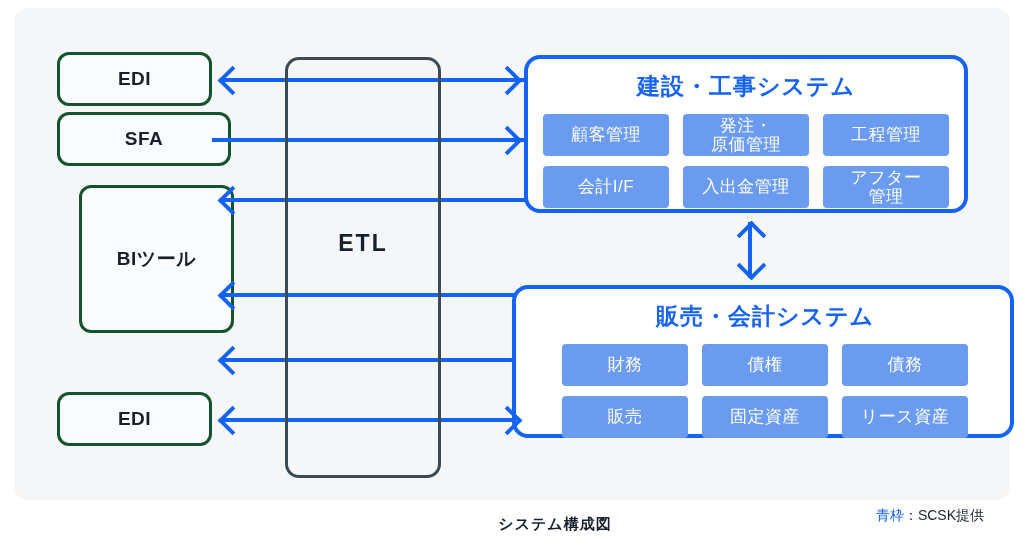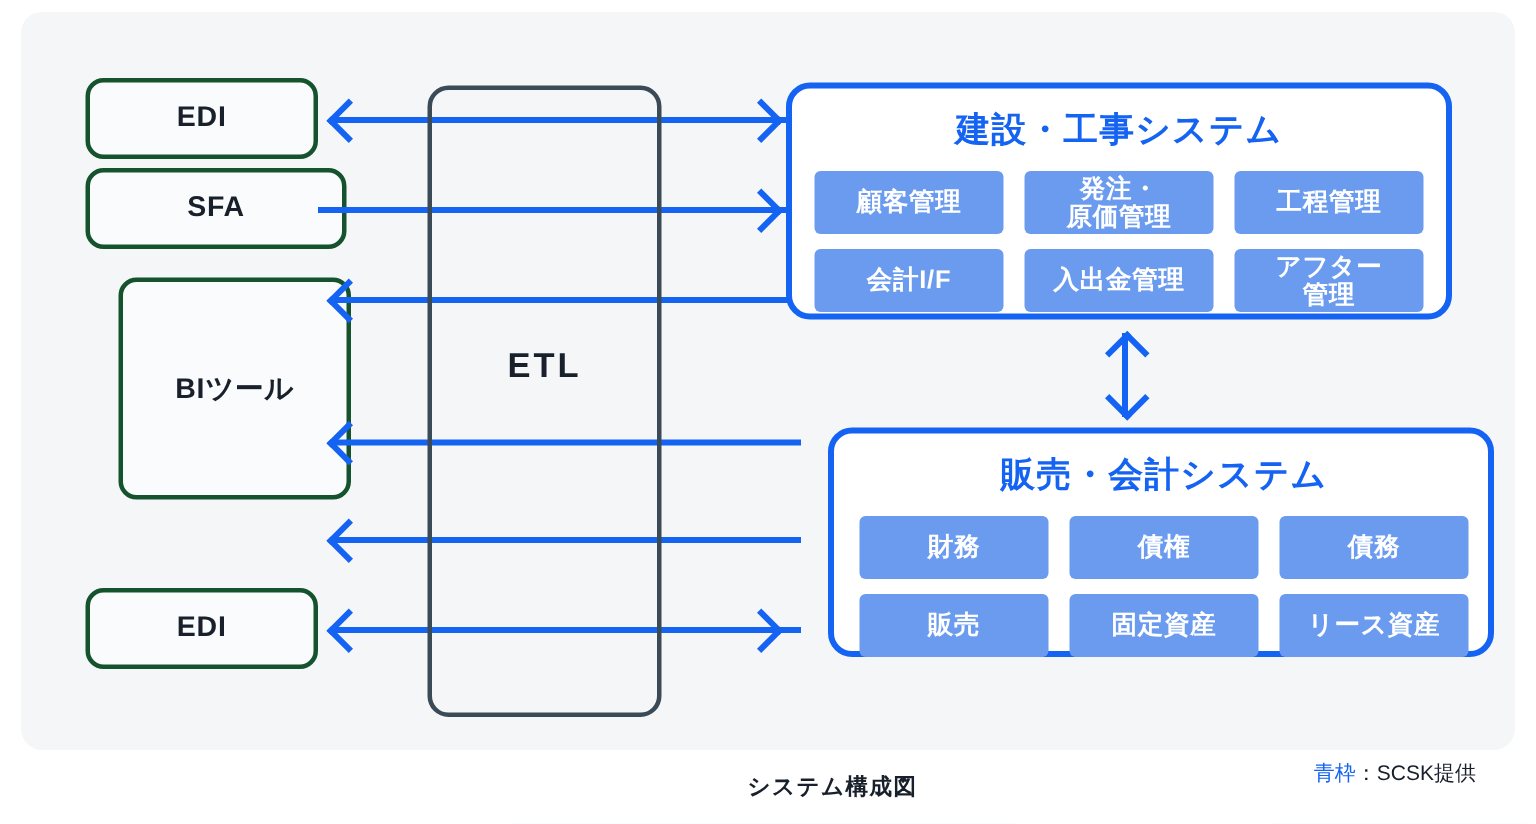--- a/index.html
+++ b/index.html
@@ -99,21 +99,21 @@
     display:grid;
     grid-template-columns:repeat(3,126px);
     gap:10px 14px;
     justify-content:center;
   }
   .pill{
     background:#6b9bef;
     color:#ffffff;
     border-radius:4px;
     font-size:17px;
-    font-weight:bold;
+    font-weight:normal;
     display:flex;align-items:center;justify-content:center;
     text-align:center;
     height:42px;
     line-height:1.15;
     letter-spacing:.5px;
   }
   .pill.two{line-height:1.12;}
   
   .legend{
     position:absolute;
@@ -188,21 +188,21 @@
       <div class="pill">工程管理</div>
       <div class="pill">会計I/F</div>
       <div class="pill">入出金管理</div>
       <div class="pill two">
           <span style="white-space:pre-line;">アフター
 管理</span>
         </div>
     </div>
   </div>
 
-  <div class="sysbox" style="left:552px;top:285px;width:444px;height:153px;padding:12px 0 0 4px;">
+  <div class="sysbox" style="left:512px;top:285px;width:502px;height:153px;padding:12px 0 0 4px;">
     <div class="sys-title">販売・会計システム</div>
     <div class="pill-grid" style="margin-top:12px;">
       <div class="pill">財務</div>
       <div class="pill">債権</div>
       <div class="pill">債務</div>
       <div class="pill">販売</div>
       <div class="pill">固定資産</div>
       <div class="pill">リース資産</div>
     </div>
   </div>

